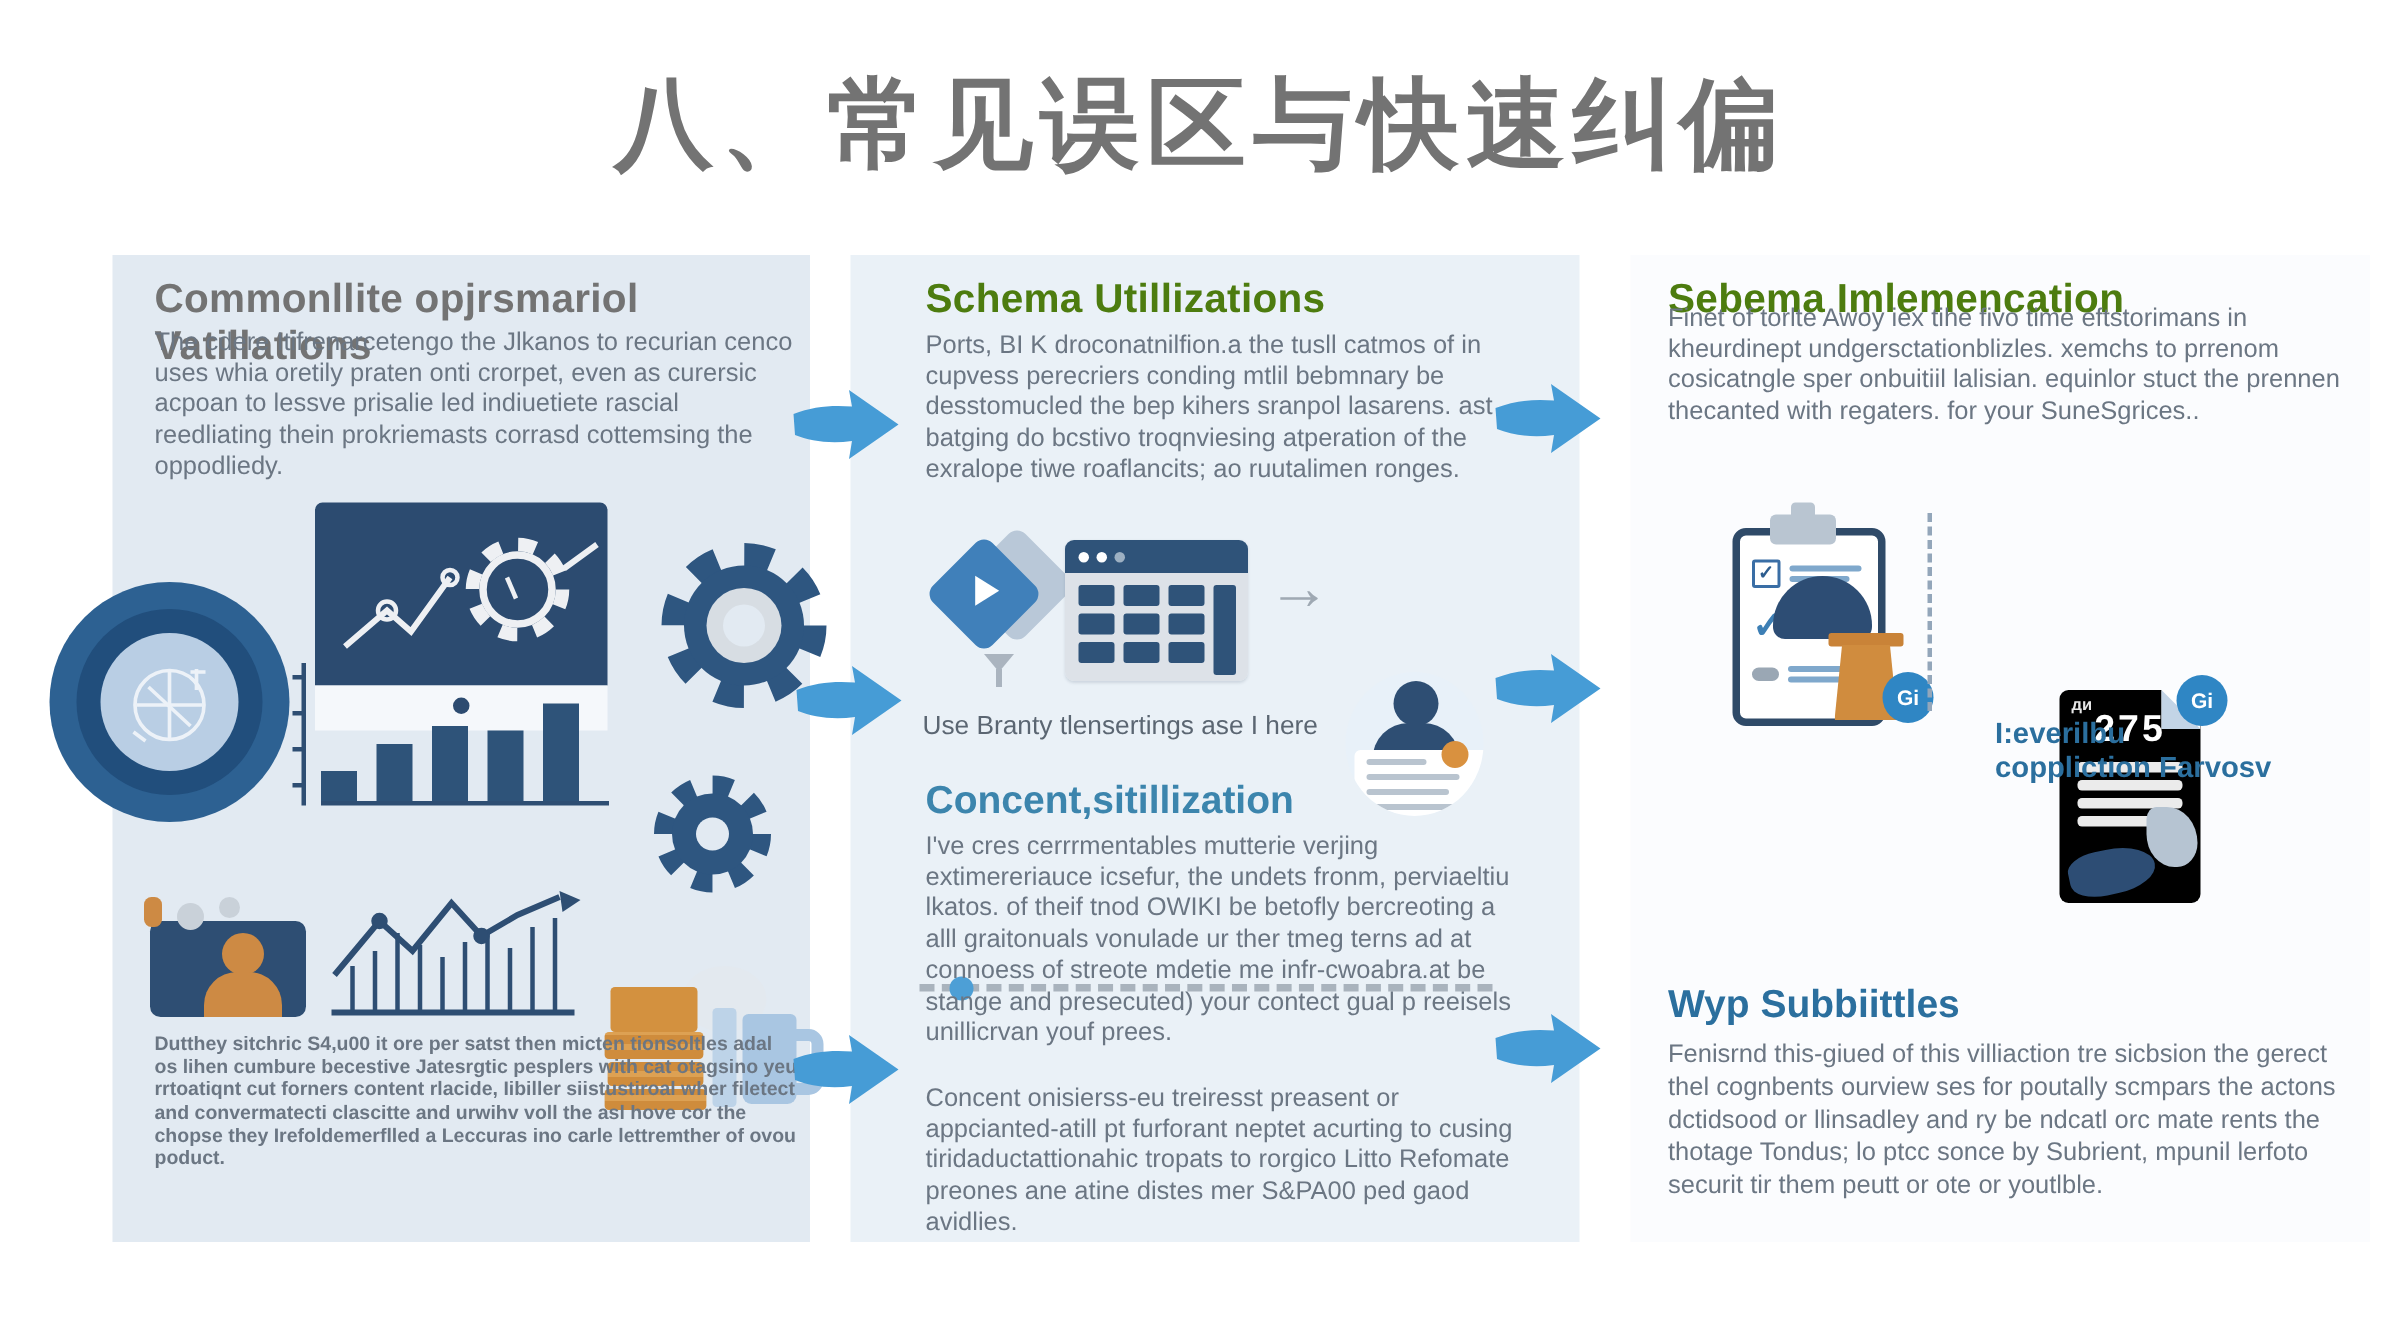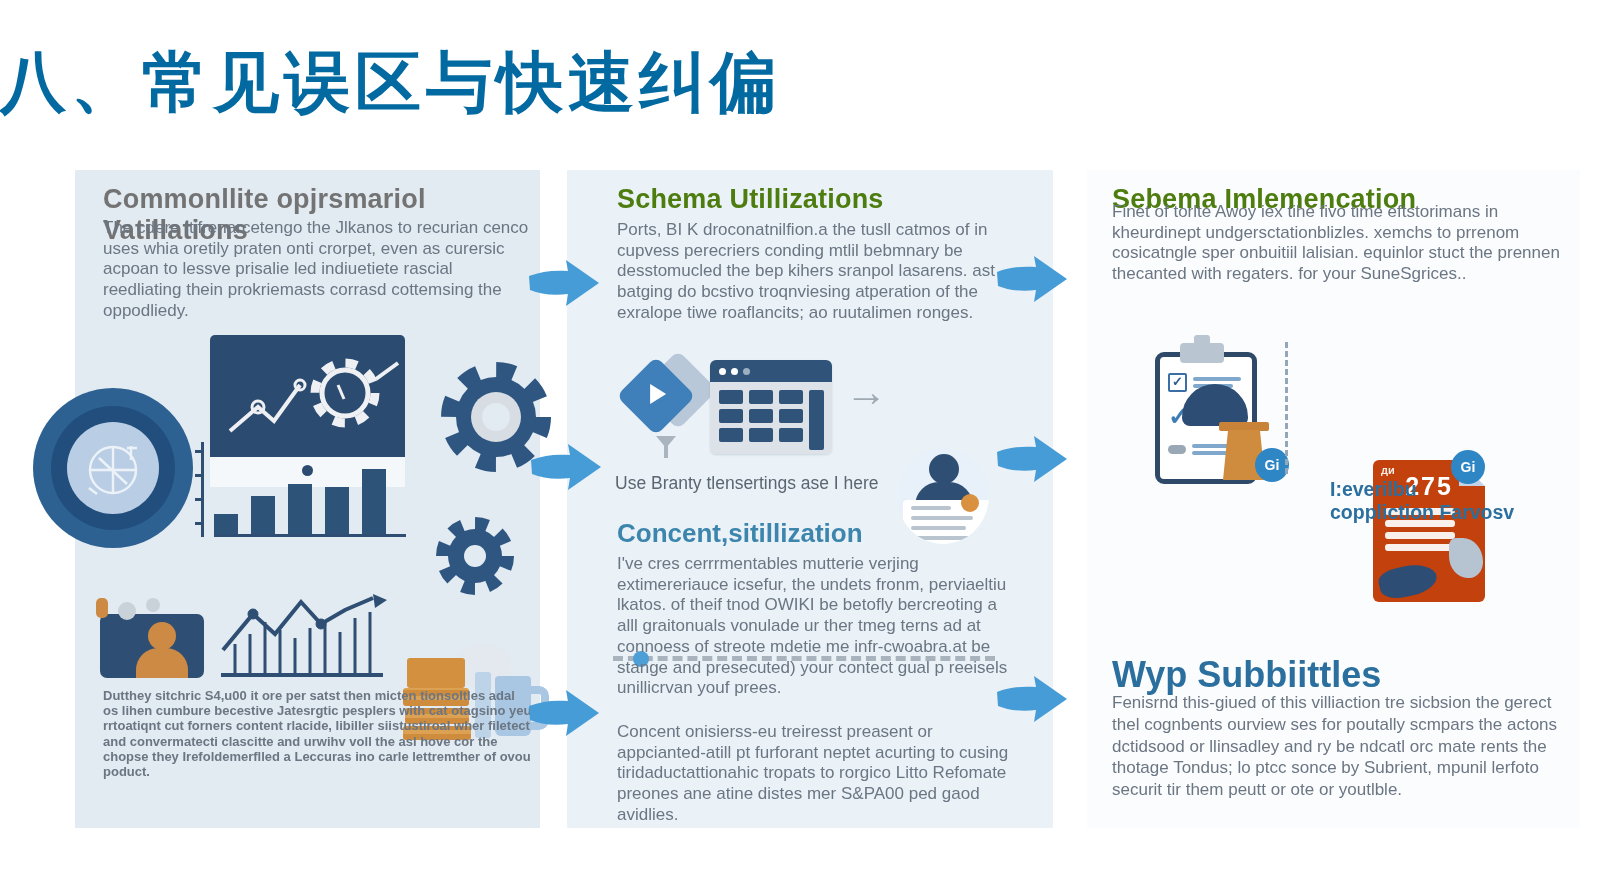--- a/index.html
+++ b/index.html
@@ -1,22 +1,22 @@
 <!DOCTYPE html>
 <html><head>
 <meta charset="utf-8">
 <style>
   html,body{margin:0;padding:0;background:#fff;}
   #page{position:relative;width:1600px;height:896px;background:#ffffff;overflow:hidden;
         font-family:"Liberation Sans", sans-serif;}
   .abs{position:absolute;}
 
   
-  .main-title{left:0;top:38px;width:100%;text-align:left;font-size:66px;font-weight:700;
-              color:#0369a1;letter-spacing:5px;}
+  .main-title{left:0;top:38px;width:100%;text-align:center;font-size:66px;font-weight:700;
+              color:#737373;letter-spacing:5px;}
 
   
   .panel{top:170px;height:658px;}
   .panel-1{left:75px;width:465px;background:#e2eaf2;}
   .panel-2{left:567px;width:486px;background:#eaf1f7;}
   .panel-3{left:1087px;width:493px;background:#fbfcfe;}
 
   .col-heading{font-size:27px;font-weight:600;color:#737373;letter-spacing:.2px;}
   .panel-2 .col-heading,.panel-3 .col-heading{color:#4d7c0f;}
   .sub-heading{font-size:26px;font-weight:600;color:#3c85ad;}
@@ -99,21 +99,21 @@
   .clipboard .box{width:15px;height:15px;border:2px solid #3a6ea5;border-radius:2px;font-size:13px;line-height:13px;color:#2d5d8f;font-weight:700;text-align:center;}
   .clipboard .bigcheck{font-size:26px;line-height:22px;color:#3d7fb5;font-weight:700;}
   .clipboard .blob2{width:18px;height:9px;border-radius:5px;background:#9aa7b4;}
   .clipboard .lines i{display:block;width:48px;height:4px;border-radius:2px;background:#7fa8cc;margin:3px 0;}
   .bell{width:66px;height:42px;background:#2d4d74;border-radius:33px 33px 8px 8px;}
   .pedestal{width:42px;height:50px;background:#d08c3e;clip-path:polygon(12% 0,88% 0,100% 100%,0 100%);}
   .pedestal-lip{width:50px;height:9px;background:#c98338;border-radius:2px;}
   .badge{width:34px;height:34px;border-radius:50%;background:#2f86c4;color:#fff;font-size:14px;font-weight:700;
          display:flex;align-items:center;justify-content:center;}
   .vdash{border-left:3px dashed #93a6ba;height:132px;}
-  .doc{width:112px;height:142px;background:#c2410c;border-radius:6px;position:relative;overflow:hidden;}
+  .doc{width:94px;height:142px;background:#000000;border-radius:6px;position:relative;overflow:hidden;}
   .doc .fold{position:absolute;right:0;top:0;width:0;height:0;border-top:26px solid #fff;border-left:26px solid #c3d4e6;}
   .doc .num{position:absolute;left:0;top:12px;width:100%;text-align:center;color:#fff;font-weight:700;font-size:25px;letter-spacing:2px;}
   .doc .mark{position:absolute;left:8px;top:4px;color:#fff;font-size:11px;font-weight:700;opacity:.9;}
   .doc .l{position:absolute;left:12px;height:7px;width:70px;border-radius:3px;background:#ffffff;opacity:.92;}
   .doc .blobg{position:absolute;left:6px;bottom:6px;width:58px;height:30px;background:#2d4d74;border-radius:40% 60% 55% 45%;transform:rotate(-12deg);}
   .doc .blobl{position:absolute;right:2px;bottom:24px;width:34px;height:40px;background:#b6c4d2;border-radius:20% 60% 40% 55%;}
   .card-h{font-size:19.5px;font-weight:600;color:#2b6f9e;line-height:1.18;}
   .card-b{font-size:16.5px;line-height:1.25;color:#68737f;margin-top:8px;}
 </style>
 </head>
@@ -342,21 +342,21 @@
         <span class="l" style="top:84px;"></span>
       <span class="blobl"></span>
         <span class="blobg"></span>
     </div>
     <div class="abs badge" style="left:364px;top:280px;">Gi</div>
 
     <div class="abs" style="left:243px;top:308px;width:190px;">
       <div class="card-h">I:everilbu coppliction Farvosv</div>
     </div>
 
-    <div class="abs sub-heading" style="left:25px;top:484px;font-size:36px;">Wyp Subbiittles</div>
+    <div class="abs sub-heading" style="left:25px;top:484px;font-size:26px;">Wyp Subbiittles</div>
     <div class="abs para" style="left:25px;top:522px;width:470px;line-height:1.28;">Fenisrnd this-giued of this villiaction tre sicbsion the gerect thel cognbents ourview ses for poutally scmpars the actons dctidsood or llinsadley and ry be ndcatl orc mate rents the thotage Tondus; lo ptcc sonce by Subrient, mpunil lerfoto securit tir them peutt or ote or youtlble.</div>
   </div>
 
   <svg class="abs blue-arrow" style="left:527px;top:256px;" viewBox="0 0 74 54">
     <path d="M2 20 C15 15 27 14 41 15 L39 4 L72 27 L39 50 L41 38 C26 40 13 38 3 34 Z" fill="#469cd6"></path>
     </svg>
   <svg class="abs blue-arrow" style="left:529px;top:440px;" viewBox="0 0 74 54">
     <path d="M2 20 C15 15 27 14 41 15 L39 4 L72 27 L39 50 L41 38 C26 40 13 38 3 34 Z" fill="#469cd6"></path>
     </svg>
   <svg class="abs blue-arrow" style="left:527px;top:686px;" viewBox="0 0 74 54">

